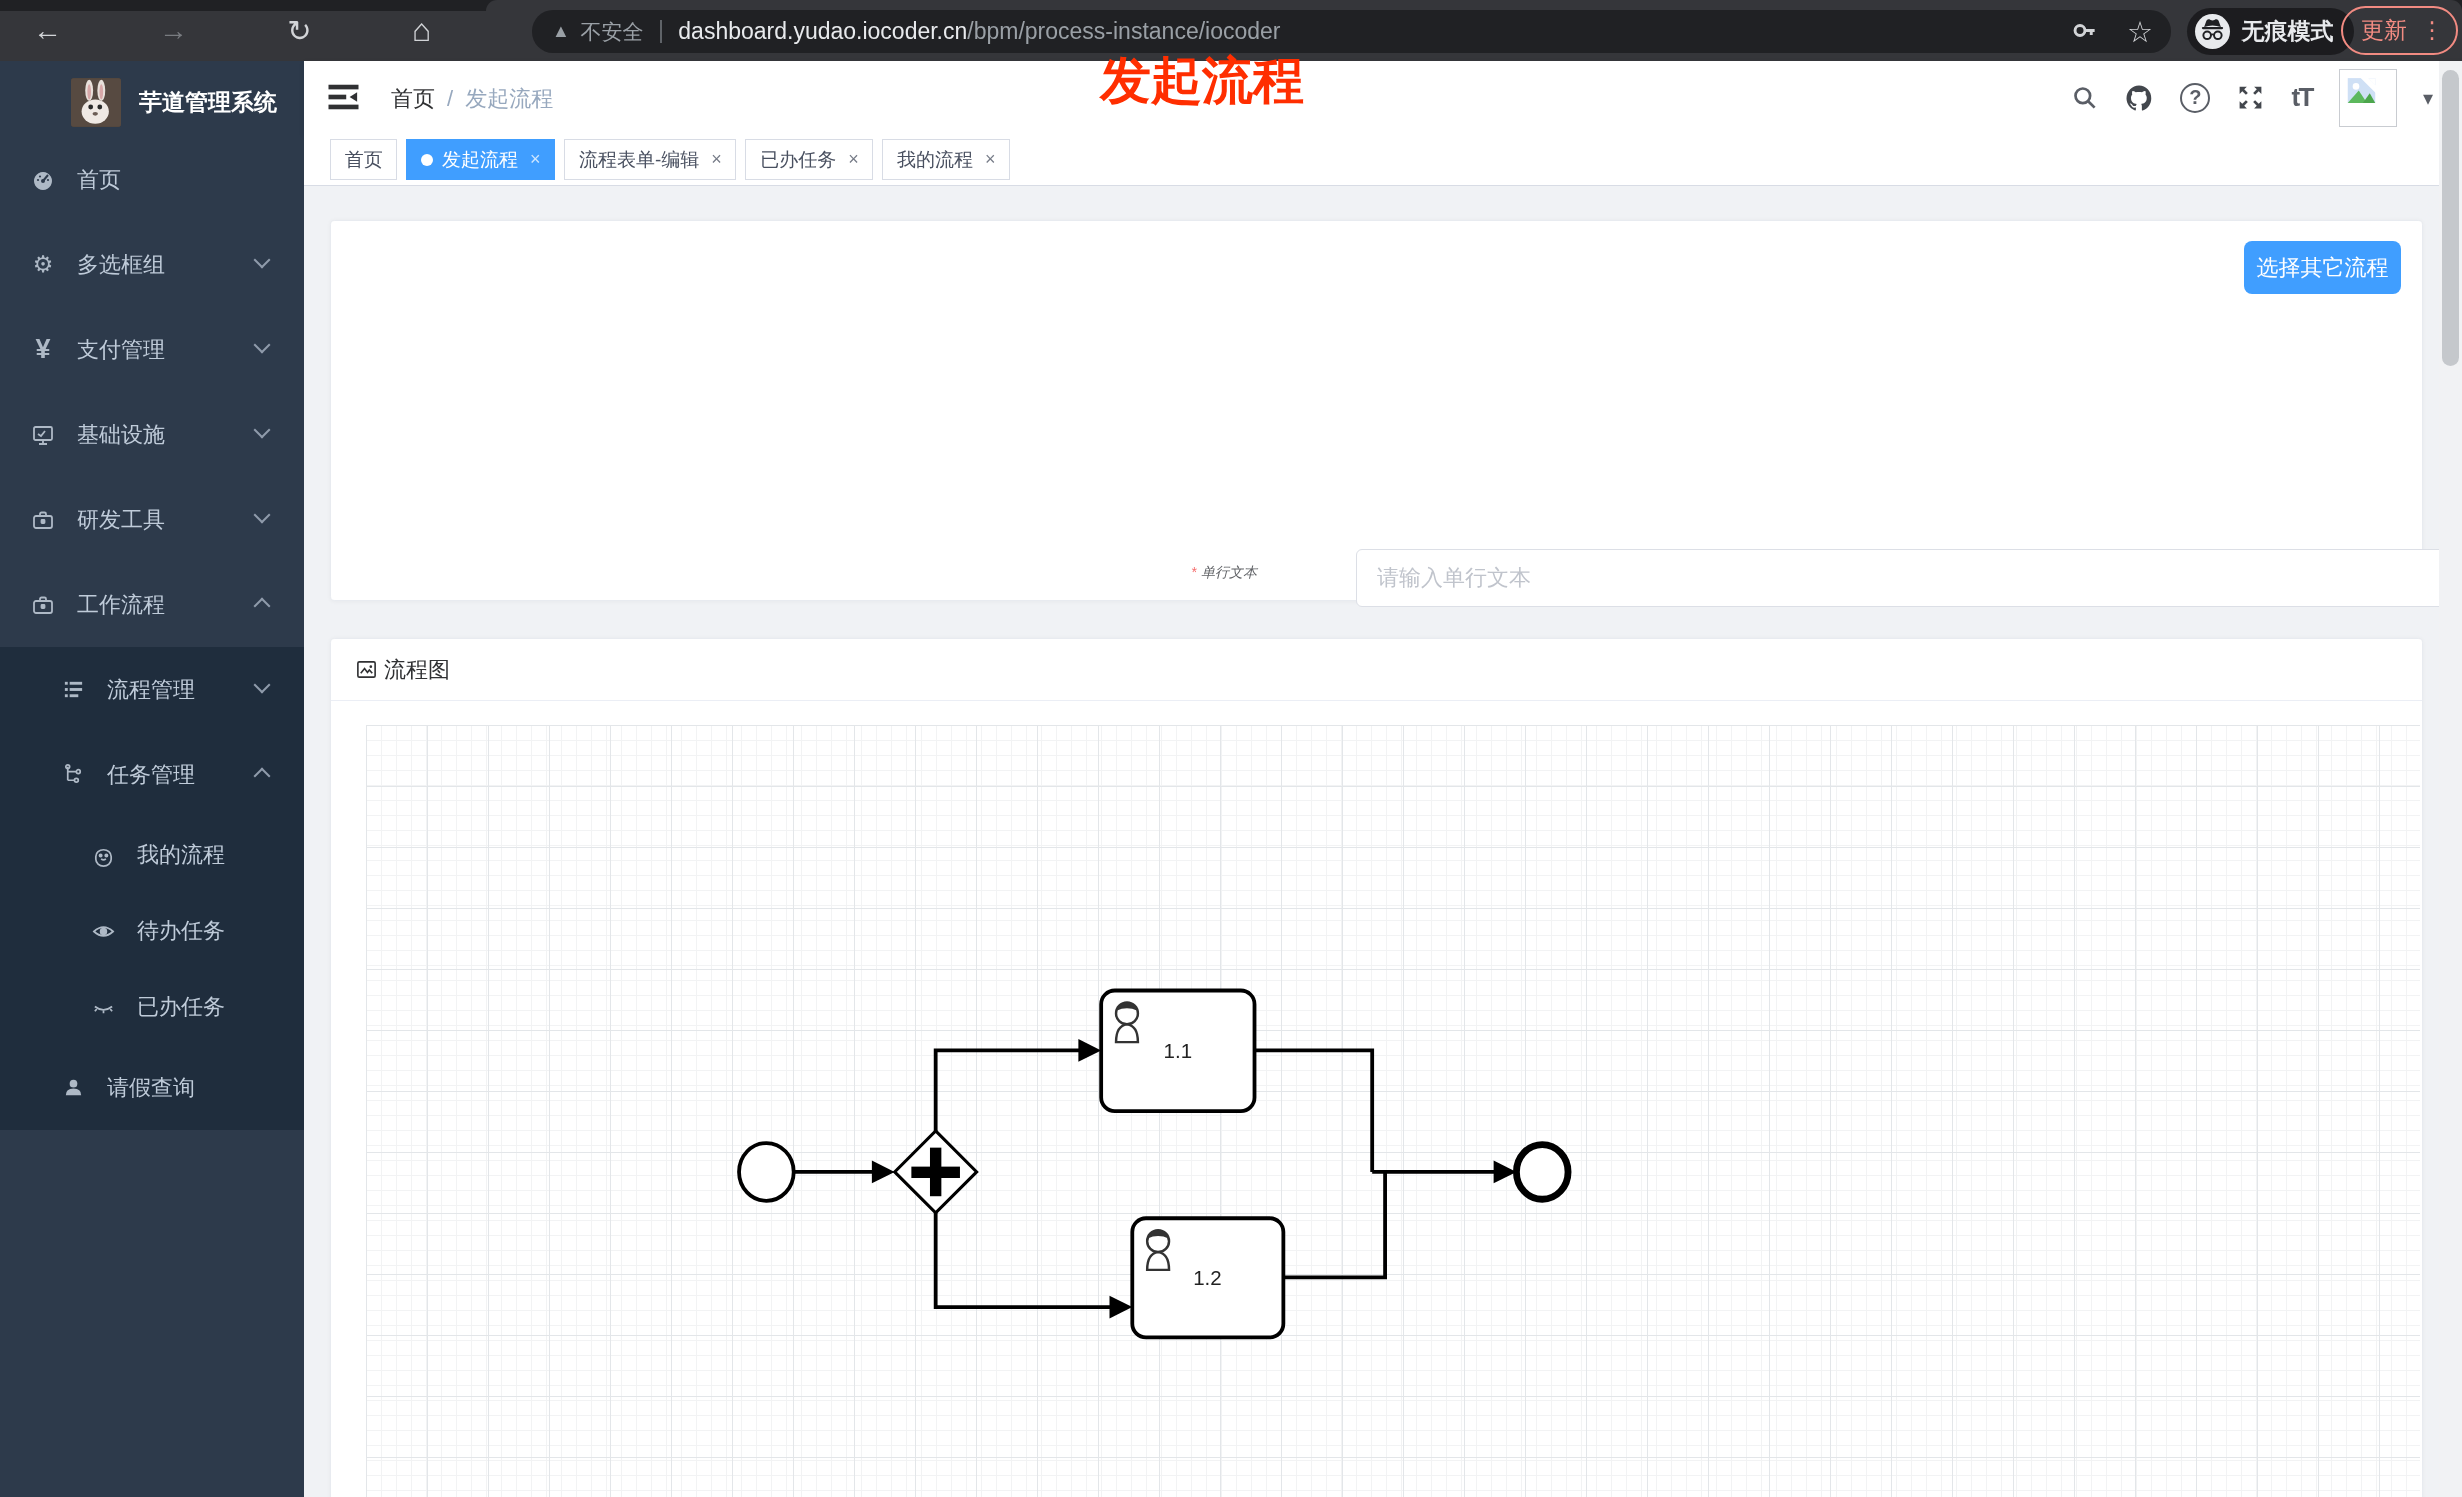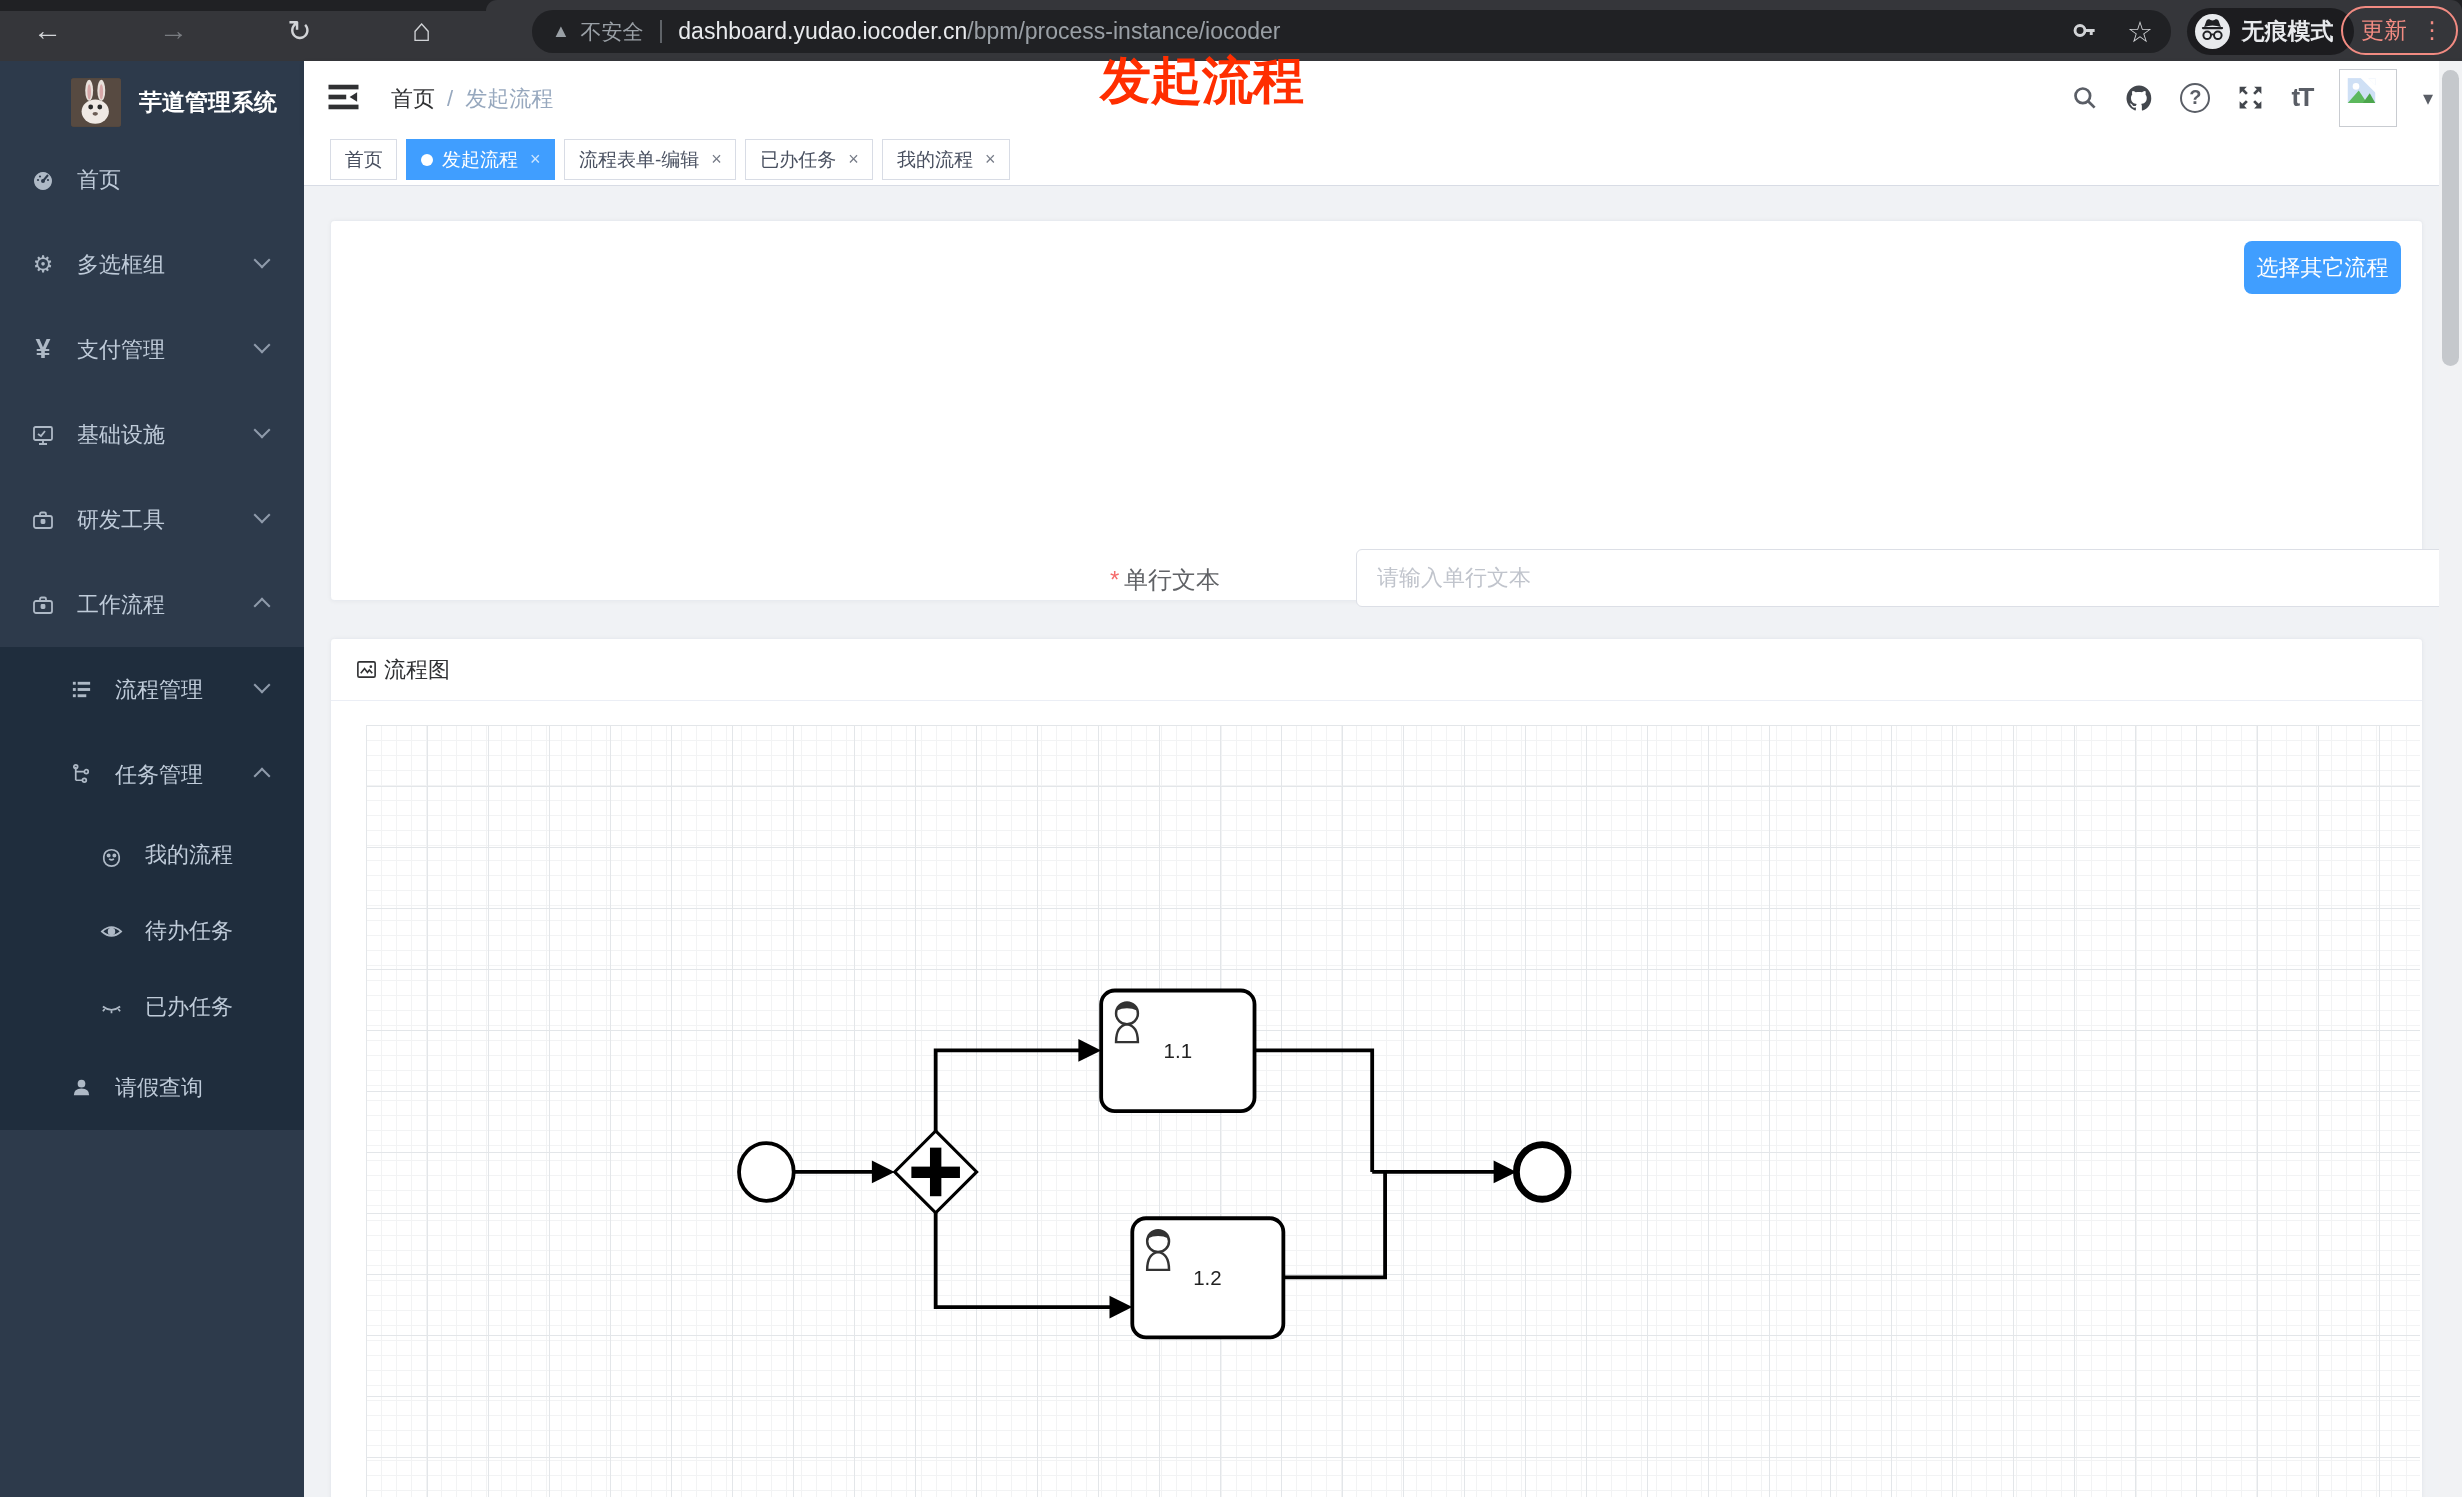--- a/index.html
+++ b/index.html
@@ -35,21 +35,21 @@
   .sidebar { position:absolute; left:0; top:61px; width:304px; height:1437px; background:#2d3a4b; }
   .logo-row { position:absolute; left:18px; top:10.6px; width:304px; height:62px; display:flex; align-items:center; }
   .logo-img { width:50px; height:49px; margin-left:53px; border-radius:3px; background:#4b3f38; position:relative; overflow:hidden; }
   .logo-title { color:#fff; font-size:23px; font-weight:bold; margin-left:18px; }
   .menu { position:absolute; left:0; top:76px; width:304px; }
   .mi { display:flex; align-items:center; height:85px; color:#bfcbd9; font-size:22px; cursor:pointer; position:relative; }
   .mi .ic { width:26px; display:flex; justify-content:center; color:#aeb9c6; }
   .mi.lv1 { padding-left:30px; } .mi.lv1 .lbl { margin-left:21px; }
   .mi.lv2 { padding-left:60px; } .mi.lv2 .lbl { margin-left:21px; }
   .mi.lv3 { padding-left:90px; height:76px; } .mi.lv3 .lbl { margin-left:21px; }
-  .submenu-block { background:#1f2d3d;padding-left:8px; }
+  .submenu-block { background:#1f2d3d; }
   .chev { position:absolute; right:36px; width:12px; height:12px; border-right:2.3px solid #8f9bab;
           border-bottom:2.3px solid #8f9bab; }
   .chev.down { transform:rotate(45deg); top:32px; }
   .chev.up { transform:rotate(225deg); top:38px; }
   .glyph-ic { font-size:23px; line-height:1; color:#aeb9c6; }
 
   
   .navbar { position:absolute; left:304px; top:61px; width:2159px; height:73px; background:#fff;
             box-shadow:0 1.5px 6px rgba(0,21,41,.08); }
   .hamburger { position:absolute; left:23px; top:21px; width:33px; height:30px; cursor:pointer; }
@@ -80,21 +80,21 @@
   
   .card { position:absolute; left:330px; width:2093px; background:#fff; border:0.8px solid #e8ebf0;
           border-radius:4.6px; box-shadow:0 0.8px 4.6px rgba(0,0,0,.04); }
   .card1 { top:220px; height:381px; }
   .card2 { top:638px; height:911px; }
   .card-head { position:absolute; left:0; top:0; width:100%; height:62px; display:flex; align-items:center;
                padding-left:24px; font-size:22px; color:#303133; border-bottom:1.5px solid #ebeef5; gap:6px; }
   .choose-btn { position:absolute; right:21px; top:20px; width:157px; height:53px; background:#409eff; color:#fff;
                 font-size:22px; border:none; border-radius:8px; display:flex; align-items:center; justify-content:center; cursor:pointer; }
 
-  .form-label { position:absolute; font-size:24px; color:#606266; text-align:left; width:228px; }
+  .form-label { position:absolute; font-size:14px; color:#606266; text-align:center; width:228px;font-style:italic; }
   .req { color:#f56c6c; margin-right:4.6px; }
   .text-input { position:absolute; left:1025px; top:328px; width:1203px; height:58px; border:1.5px solid #dcdfe6;
                 border-radius:6px; font-size:22px; padding:0 20px; color:#606266; outline:none;
                 font-family:"Liberation Sans","DejaVu Sans",sans-serif; }
   .text-input::placeholder { color:#c0c4cc; }
   .cb-row { position:absolute; top:431px; left:1025px; display:flex; align-items:center; gap:20px; }
   .cb-box { width:23px; height:23px; border:1.5px solid #dcdfe6; border-radius:3.8px; background:#fff; cursor:pointer; }
   .cb-lbl { font-size:22px; color:#606266; margin-right:76px; }
   .btn { position:absolute; height:55px; border-radius:6px; font-size:22px; display:flex; align-items:center;
          justify-content:center; cursor:pointer; }

